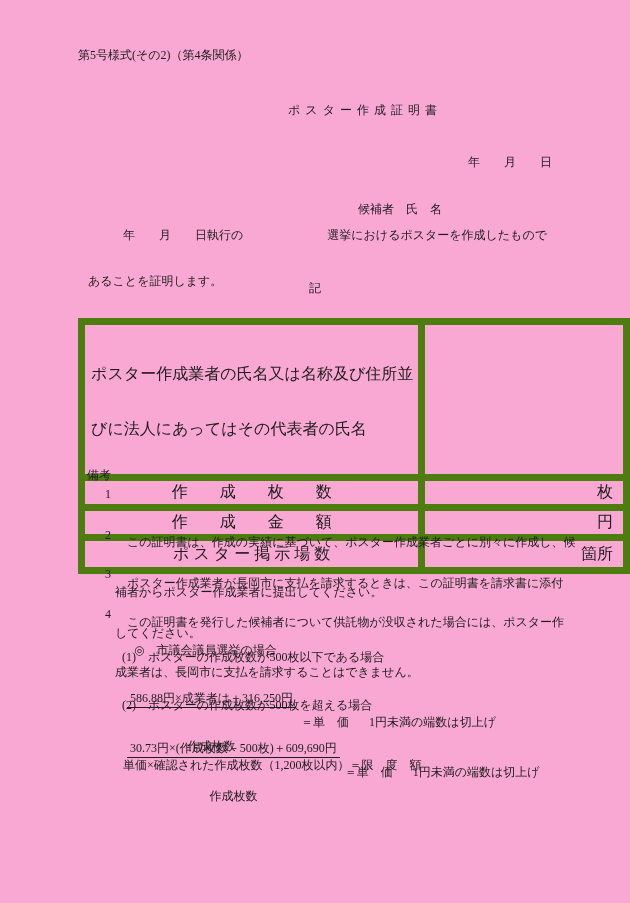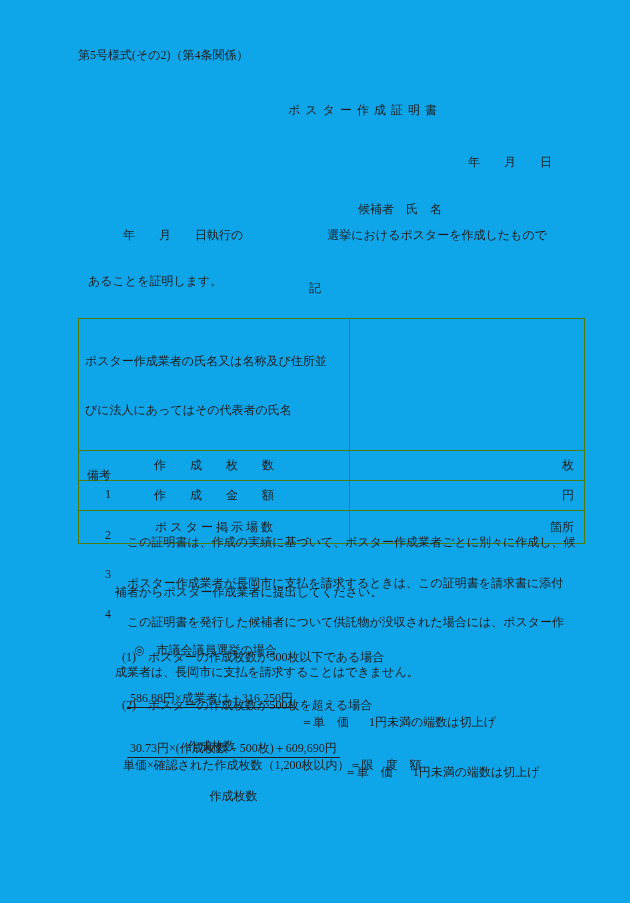--- a/index.html
+++ b/index.html
@@ -1,34 +1,34 @@
 <!DOCTYPE html>
 <html><head>
 <meta charset="utf-8">
 <style>
   html,body{margin:0;padding:0;background:#f2f2f2;}
   .page{
     position:relative;
     width:630px;height:903px;
-    background:#0ea5e9;
+    background:#f9a8d4;
     font-family:"Liberation Serif","DejaVu Serif",serif;
     color:#1c1c1c;
     font-size:12px;
     overflow:hidden;
   }
   .abs{position:absolute;white-space:pre;line-height:15px;}
 
   
   .cert-table{
     position:absolute;left:78px;top:318px;
     border-collapse:collapse;table-layout:fixed;
   }
   .cert-table td{
-    border:1px solid #4d7c0f;
-    font-size:12px;color:#1c1c1c;
+    border:7px solid #4d7c0f;
+    font-size:16px;color:#1c1c1c;
     vertical-align:middle;
     white-space:pre;
     overflow:hidden;
   }
   .cert-table .label-col{width:259px;}
   .cert-table .value-col{width:223px;}
   .label-multi{vertical-align:top;padding:3px 5px 0 6px;}
   .label-multi div{line-height:19px;}
   .label-center{text-align:center;}
   .value-cell{text-align:right;padding-right:10px;}
@@ -97,20 +97,21 @@
 
   <div class="note-item" style="top:487px;">
     <span class="note-num">1</span>
     <div class="note-line">この証明書は、作成の実績に基づいて、ポスター作成業者ごとに別々に作成し、候</div>
     <div class="note-line cont">補者からポスター作成業者に提出してください。</div>
   </div>
 
   <div class="note-item" style="top:528px;">
     <span class="note-num">2</span>
     <div class="note-line">ポスター作成業者が長岡市に支払を請求するときは、この証明書を請求書に添付</div>
+    <div class="note-line cont">してください。</div>
   </div>
 
   <div class="note-item" style="top:567px;">
     <span class="note-num">3</span>
     <div class="note-line">この証明書を発行した候補者について供託物が没収された場合には、ポスター作</div>
     <div class="note-line cont">成業者は、長岡市に支払を請求することはできません。</div>
   </div>
 
   <div class="note-item" style="top:607px;">
     <span class="note-num">4</span>

